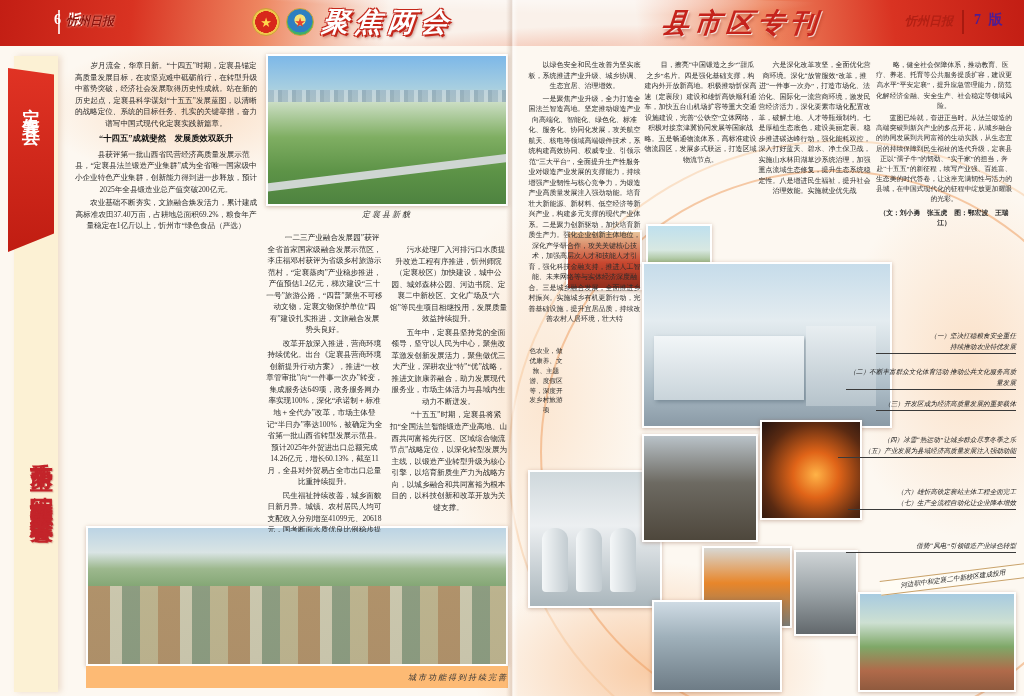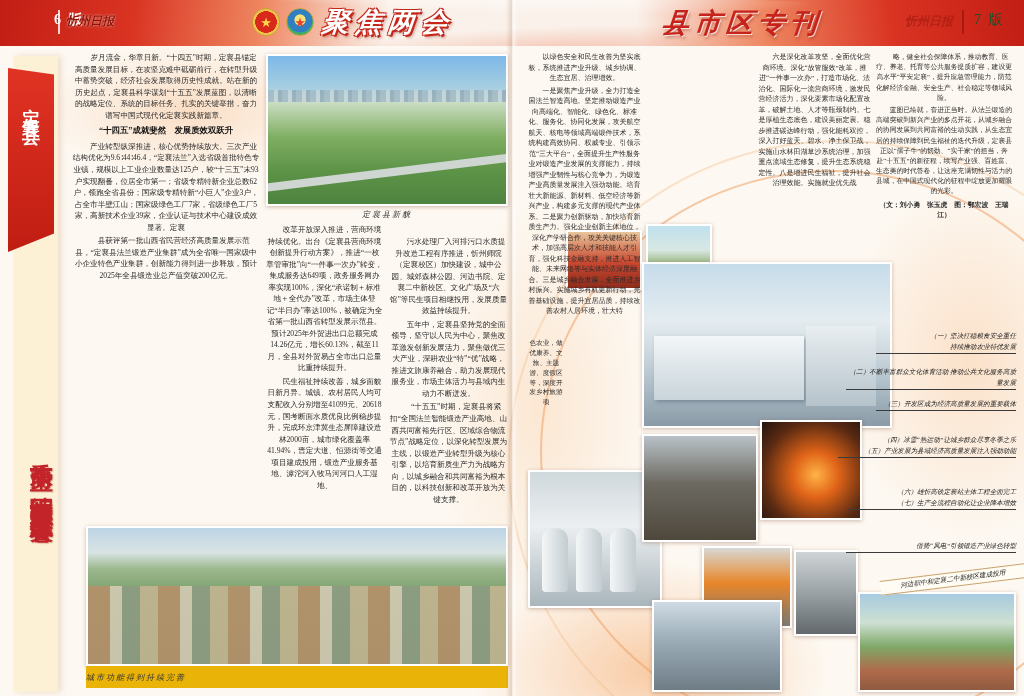--- a/index.html
+++ b/index.html
@@ -26,21 +26,21 @@
   .emblem.national{background:radial-gradient(circle,#d8291b 58%,#f2c64b 60%);color:#ffd94d;border:1px solid #caa23a;}
   .emblem.cppcc{background:radial-gradient(circle at 50% 42%,#f6e27a 26%,#2f7fc1 30% 62%,#3fae6a 64%);color:#e8402e;border:1px solid #caa23a;}
   .session-title{position:absolute;left:322px;top:4px;font-size:27px;font-weight:bold;font-style:italic;
       letter-spacing:6px;color:#fff;transform:skewX(-6deg);
       text-shadow:2px 2px 0 #c4261a,-1px -1px 0 #c4261a,1px -1px 0 #c4261a,-1px 1px 0 #c4261a,3px 3px 3px rgba(120,20,10,.4);}
   .section-title{position:absolute;left:662px;top:5px;font-size:27px;font-weight:bold;font-style:italic;
       letter-spacing:5px;color:#c5231c;transform:skewX(-5deg);
       text-shadow:1px 1px 0 rgba(255,255,255,.7),2px 3px 3px rgba(150,40,20,.35);}
   .masthead-r{position:absolute;left:905px;top:13px;font-size:12px;font-weight:bold;font-style:italic;color:#b32014;}
   .divider-r{position:absolute;left:962px;top:10px;width:2px;height:24px;background:#a81a10;}
-  .page-no-right{position:absolute;left:974px;top:11px;color:#14532d;font-weight:normal;font-size:14px;letter-spacing:2px;}
+  .page-no-right{position:absolute;left:974px;top:11px;color:#4c1d95;font-weight:bold;font-size:14px;letter-spacing:2px;}
   
   .bg-glow{position:absolute;z-index:0;pointer-events:none;}
   .glow1{left:40px;top:40px;width:300px;height:140px;background:radial-gradient(ellipse,rgba(248,200,160,.55),rgba(248,200,160,0) 70%);}
   .glow2{left:430px;top:200px;width:220px;height:420px;background:radial-gradient(ellipse,rgba(250,214,180,.5),rgba(250,214,180,0) 70%);}
   .glow3{left:470px;top:560px;width:360px;height:220px;background:radial-gradient(ellipse,rgba(244,160,92,.5),rgba(244,160,92,0) 70%);}
   .glow4{left:840px;top:180px;width:260px;height:360px;background:radial-gradient(ellipse,rgba(249,206,168,.55),rgba(249,206,168,0) 70%);}
   .arc{position:absolute;border-radius:50%;z-index:1;pointer-events:none;}
   .arc1{left:540px;top:170px;width:580px;height:560px;border:2px solid rgba(238,160,100,.55);}
   .arc2{left:508px;top:140px;width:660px;height:640px;border:2px solid rgba(244,190,140,.4);}
   .fold{position:absolute;left:506px;top:0;width:12px;height:696px;z-index:6;pointer-events:none;
@@ -50,21 +50,21 @@
       box-shadow:3px 0 6px rgba(190,140,90,.25);}
   .county-tab{position:absolute;left:8px;top:68px;width:46px;height:184px;z-index:3;
       background:linear-gradient(180deg,#e03324,#c01d12);
       clip-path:polygon(0 0,100% 3.5%,100% 90%,0 100%);
       display:flex;align-items:flex-start;justify-content:center;}
   .county-tab span{writing-mode:vertical-rl;color:#fff;font-weight:bold;font-size:18px;letter-spacing:10px;margin-top:26px;}
   .v-headline{position:absolute;left:15px;top:256px;width:42px;height:436px;z-index:3;
       writing-mode:vertical-rl;text-orientation:upright;color:#c3242a;font-weight:bold;font-size:23px;
       letter-spacing:2px;display:flex;justify-content:center;text-shadow:1px 1px 1px rgba(150,40,30,.25);}
   
-  .col{position:absolute;z-index:3;overflow:hidden;text-align:justify;color:#2b2b2b;}
+  .col{position:absolute;z-index:3;overflow:hidden;text-align:justify;color:#2b2b2b;margin-top:8px;}
   .col p{margin:0 0 2px 0;text-indent:2em;text-align:center;}
   .lcol{font-size:7.6px;line-height:1.52;}
   .rcol{font-size:7.0px;line-height:1.5;font-family:Liberation Serif, serif;}
   .subhead{font-weight:bold;text-align:center;text-indent:0 !important;font-size:8.4px;margin:4px 0 3px 0 !important;color:#111;}
   .l-col1{left:72px;top:52px;width:188px;height:472px;}
   .l-col2{left:266px;top:224px;width:117px;height:300px;}
   .l-col3{left:389px;top:236px;width:119px;height:268px;}
   .r-col1{left:528px;top:52px;width:113px;height:282px;}
   .r-col1-wrap{left:528px;top:338px;width:36px;height:128px;font-size:6.6px;line-height:1.5;}
   .r-col1-wrap p{text-indent:0;}
@@ -75,21 +75,21 @@
   
   .photo{position:absolute;z-index:2;border:2px solid #fff;box-shadow:0 1px 4px rgba(120,70,40,.35);box-sizing:border-box;overflow:hidden;}
   .ph-top{left:266px;top:54px;width:242px;height:152px;background:linear-gradient(180deg,#7db8e8 0%,#a8cfe0 22%,#cfe0c8 30%,#7fae62 55%,#5d9347 78%,#4e8340 100%);}
   .ph-top .skyline{position:absolute;left:0;top:34px;width:100%;height:12px;background:repeating-linear-gradient(90deg,#9fb7c6 0 6px,#c3d4dd 6px 10px,#8fa8b8 10px 14px);opacity:.8;}
   .ph-top .road{position:absolute;left:-20px;bottom:28px;width:290px;height:8px;background:#cfd6d2;transform:rotate(-7deg);}
   .ph-bottom{left:86px;top:526px;width:422px;height:140px;background:linear-gradient(180deg,#bcd4e4 0%,#d9e4e4 18%,#9db88e 30%,#7aa06b 48%,#6b8f60 100%);}
   .ph-bottom .blocks{position:absolute;left:0;bottom:0;width:100%;height:78px;
       background:repeating-linear-gradient(90deg,#b98f6a 0 22px,#d8cdb8 22px 34px,#8f9b84 34px 52px,#c7b694 52px 70px);opacity:.85;}
   .cap{position:absolute;z-index:4;font-style:italic;color:#333;text-align:center;font-size:8px;letter-spacing:2px;}
   .cap-top{left:266px;top:209px;width:242px;}
-  .cap-strip{left:86px;top:666px;width:422px;height:22px;background:#eab308;display:flex;align-items:center;justify-content:flex-start;}
+  .cap-strip{left:86px;top:666px;width:422px;height:22px;background:#fdba74;display:flex;align-items:center;justify-content:flex-end;}
   .ph-dancers{left:566px;top:230px;width:76px;height:60px;background:linear-gradient(180deg,#e8c49a 0%,#c8472f 55%,#8e2c1c 100%);}
   .ph-drone{left:646px;top:224px;width:66px;height:44px;background:linear-gradient(180deg,#bfe0ee 0%,#d8e8e2 60%,#8fae72 100%);}
   .ph-factory{left:642px;top:262px;width:250px;height:166px;background:linear-gradient(180deg,#c6dcea 0%,#e4ecf0 35%,#cdd8de 55%,#aebec8 75%,#8a9aa6 100%);}
   .ph-factory .hall{position:absolute;left:10px;bottom:26px;width:150px;height:64px;background:linear-gradient(180deg,#f2f6f8,#c9d4da);box-shadow:2px 2px 4px rgba(60,80,95,.4);}
   .ph-factory .hall2{position:absolute;right:14px;bottom:20px;width:70px;height:80px;background:linear-gradient(180deg,#e8eef1,#b6c3cb);}
   .ph-tanks{left:528px;top:470px;width:134px;height:138px;background:linear-gradient(180deg,#cfd8dc 0%,#eceff1 40%,#aab6bc 100%);}
   .ph-tanks .tank{position:absolute;bottom:14px;width:26px;height:64px;border-radius:12px 12px 4px 4px;background:linear-gradient(90deg,#f4f7f8,#c3ccd1);}
   .ph-tanks .t1{left:12px;} .ph-tanks .t2{left:46px;} .ph-tanks .t3{left:80px;}
   .ph-steel{left:642px;top:434px;width:116px;height:108px;background:linear-gradient(180deg,#b9c2c8 0%,#6d6a62 45%,#4e473c 100%);}
   .ph-forging{left:760px;top:420px;width:102px;height:100px;background:radial-gradient(circle at 55% 55%,#ffb347 0%,#e06418 30%,#5a2a12 70%,#241410 100%);}
@@ -143,31 +143,32 @@
 
   <div class="rail"></div>
   <div class="county-tab">
     <span>定襄县</span>
   </div>
   <div class="v-headline">乘势而上　续写产业强百姓富生态美答卷</div>
 
   <div class="col lcol l-col1">
     <p>岁月流金，华章日新。“十四五”时期，定襄县锚定高质量发展目标，在攻坚克难中砥砺前行，在转型升级中蓄势突破，经济社会发展取得历史性成就。站在新的历史起点，定襄县科学谋划“十五五”发展蓝图，以清晰的战略定位、系统的目标任务、扎实的关键举措，奋力谱写中国式现代化定襄实践新篇章。</p>
     <p class="subhead">“十四五”成就斐然　发展质效双跃升</p>
-    <p>产业转型纵深推进，核心优势持续放大。三次产业结构优化为9.6∶44∶46.4，“定襄法兰”入选省级首批特色专业镇，规模以上工业企业数量达125户，较“十三五”末93户实现翻番，位居全市第一；省级专精特新企业总数62户，领跑全省县份；国家级专精特新“小巨人”企业3户，占全市半壁江山；国家级绿色工厂7家，省级绿色工厂5家，高新技术企业39家，企业认证与技术中心建设成效显著。定襄</p>
     <p>县获评第一批山西省民营经济高质量发展示范县，“定襄县法兰锻造产业集群”成为全省唯一国家级中小企业特色产业集群，创新能力得到进一步释放，预计2025年全县锻造业总产值突破200亿元。</p>
+    <p>农业基础不断夯实，文旅融合焕发活力，累计建成高标准农田37.40万亩，占耕地总面积69.2%，粮食年产量稳定在1亿斤以上，忻州市“绿色食品（严选）</p>
   </div>
 
   <div class="photo ph-top">
     <div class="skyline"></div>
     <div class="road"></div>
   </div>
   <div class="cap cap-top">定襄县新貌</div>
 
   <div class="col lcol l-col2">
+    <p>一二三产业融合发展园”获评全省首家国家级融合发展示范区，李庄福邓村获评为省级乡村旅游示范村，“定襄蒸肉”产业稳步推进，产值预估1.2亿元，梯次建设“三十一号”旅游公路，“四普”聚焦不可移动文物，定襄文物保护单位“四有”建设扎实推进，文旅融合发展势头良好。</p>
     <p>改革开放深入推进，营商环境持续优化。出台《定襄县营商环境创新提升行动方案》，推进“一枚章管审批”向“一件事一次办”转变，集成服务达649项，政务服务网办率实现100%，深化“承诺制＋标准地＋全代办”改革，市场主体登记“半日办”率达100%，被确定为全省第一批山西省转型发展示范县。预计2025年外贸进出口总额完成14.26亿元，增长60.13%，截至11月，全县对外贸易占全市出口总量比重持续提升。</p>
     <p>民生福祉持续改善，城乡面貌日新月异。城镇、农村居民人均可支配收入分别增至41099元、20618元，国考断面水质优良比例稳步提升，完成环京津冀生态屏障建设造林2000亩，城市绿化覆盖率41.94%，晋定大道、恒源街等交通项目建成投用，锻造产业服务基地、滹沱河入牧马河河口人工湿地、</p>
   </div>
 
   <div class="col lcol l-col3">
     <p>污水处理厂入河排污口水质提升改造工程有序推进，忻州师院（定襄校区）加快建设，城中公园、城郊森林公园、河边书院、定襄二中新校区、文化广场及“六馆”等民生项目相继投用，发展质量效益持续提升。</p>
     <p>五年中，定襄县坚持党的全面领导，坚守以人民为中心，聚焦改革激发创新发展活力，聚焦做优三大产业，深耕农业“特”“优”战略，推进文旅康养融合，助力发展现代服务业，市场主体活力与县域内生动力不断迸发。</p>
     <p>“十五五”时期，定襄县将紧扣“全国法兰智能锻造产业高地、山西共同富裕先行区、区域综合物流节点”战略定位，以深化转型发展为主线，以锻造产业转型升级为核心引擎，以培育新质生产力为战略方向，以城乡融合和共同富裕为根本目的，以科技创新和改革开放为关键支撑。</p>
   </div>
 
@@ -177,20 +178,23 @@
   <div class="cap cap-strip">
     <span>城市功能得到持续完善</span>
   </div>
 
   <div class="col rcol r-col1">
     <p>以绿色安全和民生改善为坚实底板，系统推进产业升级、城乡协调、生态宜居、治理增效。</p>
     <p>一是聚焦产业升级，全力打造全国法兰智造高地。坚定推动锻造产业向高端化、智能化、绿色化、标准化、服务化、协同化发展，攻关航空航天、核电等领域高端锻件技术，系统构建高效协同、权威专业、引领示范“三大平台”，全面提升生产性服务业对锻造产业发展的支撑能力，持续增强产业韧性与核心竞争力，为锻造产业高质量发展注入强劲动能。培育壮大新能源、新材料、低空经济等新兴产业，构建多元支撑的现代产业体系。二是聚力创新驱动，加快培育新质生产力。强化企业创新主体地位，深化产学研合作，攻关关键核心技术，加强高层次人才和技能人才引育，强化科技金融支持，推进人工智能、未来网络等与实体经济深度融合。三是城乡融合发展，全面推进乡村振兴。实施城乡有机更新行动，完善基础设施，提升宜居品质，持续改善农村人居环境，壮大特</p>
   </div>
   <div class="col rcol r-col1-wrap">
     <p>色农业，做优康养、文旅、主题游、度假区等，深度开发乡村旅游项</p>
+  </div>
+  <div class="col rcol r-col2">
+    <p>目，擦亮“中国锻造之乡”“甜瓜之乡”名片。四是强化基础支撑，构建内外开放新高地。积极推动忻保高速（定襄段）建设和雄忻高铁顺利通车，加快五台山机场扩容等重大交通设施建设，完善“公铁空”立体网络，积极对接京津冀协同发展等国家战略。五是畅通物流体系，高标准建设物流园区，发展多式联运，打造区域物流节点。</p>
   </div>
   <div class="col rcol r-col3">
     <p>六是深化改革攻坚，全面优化营商环境。深化“放管服效”改革，推进“一件事一次办”，打造市场化、法治化、国际化一流营商环境，激发民营经济活力，深化要素市场化配置改革，破解土地、人才等瓶颈制约。七是厚植生态底色，建设美丽定襄。稳步推进碳达峰行动，强化能耗双控，深入打好蓝天、碧水、净土保卫战，实施山水林田湖草沙系统治理，加强重点流域生态修复，提升生态系统稳定性。八是增进民生福祉，提升社会治理效能。实施就业优先战</p>
   </div>
   <div class="col rcol r-col4">
     <p>略，健全社会保障体系，推动教育、医疗、养老、托育等公共服务提质扩容，建设更高水平“平安定襄”，提升应急管理能力，防范化解经济金融、安全生产、社会稳定等领域风险。</p>
     <p>蓝图已绘就，奋进正当时。从法兰锻造的高端突破到新兴产业的多点开花，从城乡融合的协同发展到共同富裕的生动实践，从生态宜居的持续保障到民生福祉的迭代升级，定襄县正以“孺子牛”的韧劲、“实干家”的担当，奔赴“十五五”的新征程，续写产业强、百姓富、生态美的时代答卷，让这座充满韧性与活力的县城，在中国式现代化的征程中绽放更加耀眼的光彩。</p>
     <p class="byline">（文：刘小勇　张玉虎　图：鄂宏波　王瑞江）</p>
   </div>
 

